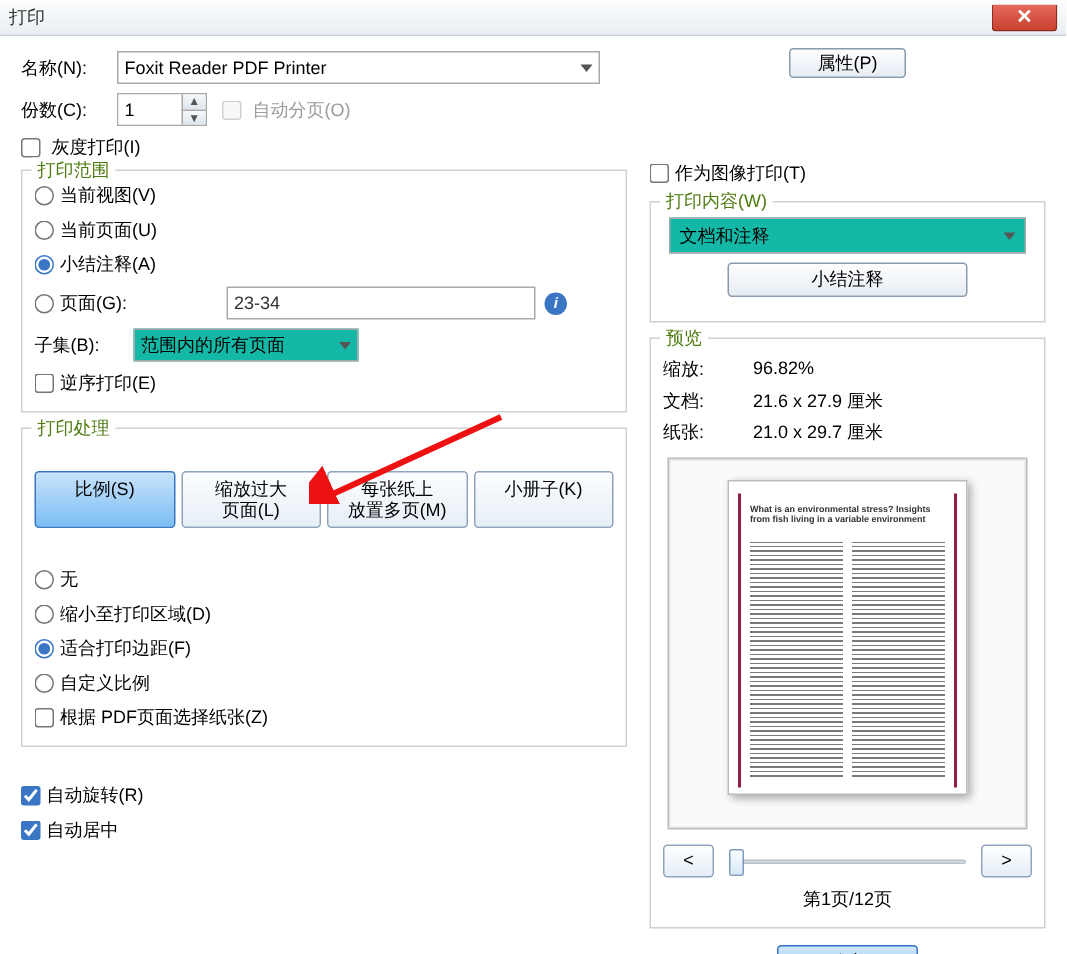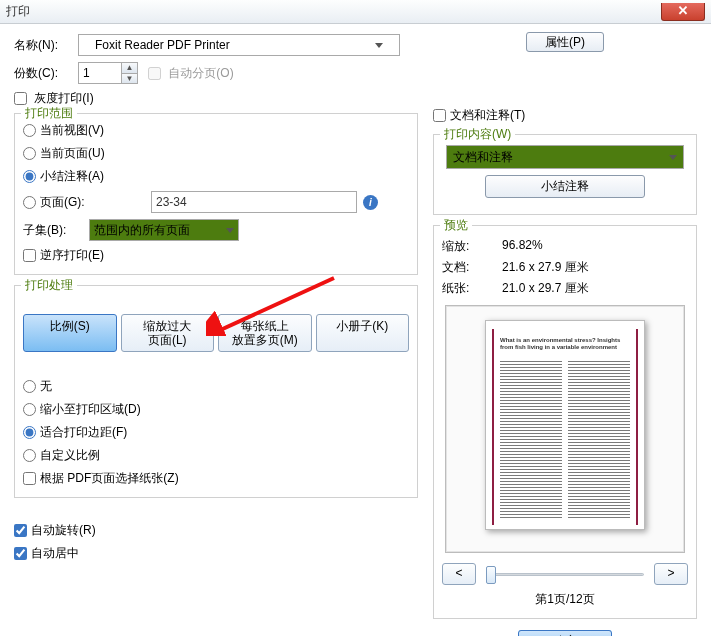--- a/index.html
+++ b/index.html
@@ -3,36 +3,36 @@
 <meta charset="utf-8">
 <style>
   * { box-sizing: border-box; font-family: "Microsoft YaHei", "SimSun", sans-serif; font-size: 12px; }
   body { margin: 0; background: #fff; width: 711px; height: 636px; position: relative; }
   .titlebar { display: flex; align-items: center; justify-content: space-between; height: 24px; background: linear-gradient(#fdfefe,#e9eef3); border-bottom: 1px solid #c8cdd2; padding-left: 6px; }
   .titlebar .title { color: #333; }
   .close-btn { width: 44px; height: 18px; background: linear-gradient(#e46a5e,#c9412e); border: 1px solid #8a2e20; border-top:none; border-radius: 0 0 3px 3px; color:#fff; text-align:center; line-height:15px; margin-right:6px; font-weight:bold; cursor:pointer; font-size:13px;}
   .content { position: relative; padding: 10px 14px; }
   .row { display:flex; align-items:center; margin-bottom:6px; }
   .lbl { color:#000000; }
-  .printer-select { display:flex; align-items:center; border:1px solid #a9a9a9; background:#fff; width:322px; height:22px; padding:0 16px; justify-content:space-between; }
+  .printer-select { display:flex; align-items:center; border:1px solid #a9a9a9; background:#fff; width:322px; height:22px; padding:0 4px; justify-content:space-between; }
   .dd-arrow { width:0;height:0;border-left:4px solid transparent;border-right:4px solid transparent;border-top:5px solid #555; }
   .btn { background:linear-gradient(#fdfdfe,#e7edf4); border:1px solid #8a99ab; border-radius:3px; padding:2px 18px; text-align:center; cursor:pointer; }
   .btn-wide { width:238px; display:block; margin:0 auto 6px; }
   .spin { border:1px solid #a9a9a9; display:flex; height:22px; width:60px; background:#fff; }
   .spin input { border:none; width:42px; padding:0 4px; outline:none; }
   .spin .spbtns { display:flex; flex-direction:column; width:18px; }
   .spin .spbtns div { flex:1; border-left:1px solid #a9a9a9; background:linear-gradient(#f7f9fb,#dde5ee); text-align:center; line-height:9px; font-size:8px; color:#555; cursor:pointer; }
   .spin .spbtns div:first-child{border-bottom:1px solid #a9a9a9;}
   input[type=checkbox], input[type=radio]{ margin:0 4px 0 0; vertical-align:middle; accent-color:#3a76c4;}
   .chk-disabled{ color:#9a9a9a; }
   .fieldset{ border:1px solid #d0d0d0; padding:8px 8px 10px; position:relative; margin-bottom:10px;}
   .fieldset .legend{ position:absolute; top:-9px; left:6px; background:#fff; padding:0 4px; color:#4d7c0f;}
   .txtinput{ border:1px solid #a9a9a9; height:22px; padding:0 4px; background:#fff; color:#888; width:206px;}
   .info-icon{ display:inline-block; width:15px;height:15px;border-radius:50%; background:#3a76c4; color:#fff; text-align:center; line-height:15px; font-weight:bold; font-size:10px; font-style:italic;}
-  .small-select{ border:1px solid #a9a9a9; display:flex; align-items:center; justify-content:space-between; padding:0 4px; height:22px; background:#4d7c0f;}
+  .small-select{ border:1px solid #a9a9a9; display:flex; align-items:center; justify-content:space-between; padding:0 4px; height:22px; background:#14b8a6;}
   .left-col{ width:404px; float:left;}
   .right-col{ width:264px; float:right;}
   .tabbtns{ display:flex; gap:4px; margin-top:20px;}
   .tabbtn{ flex:1; border:1px solid #8fa4bc; border-radius:3px; background:linear-gradient(#fcfdfe,#e6eef7); text-align:center; padding:4px 2px; cursor:pointer; line-height:14px;}
   .tabbtn.active{ background:linear-gradient(#c9e3fb,#7bbdf2);border-color:#3a76c4;}
   .preview-head{ display:grid; grid-template-columns:60px auto; row-gap:4px; margin:4px 0 8px;}
   .preview-box{ border:1px solid #bcbcbc; width:240px; height:248px; background:#fafafa; position:relative; margin:0 auto; box-shadow: inset 0 0 0 1px #e3e3e3;}
   .doc-page{ position:absolute; left:50%; top:14px; transform:translateX(-50%); width:160px; height:210px; background:#fff; box-shadow: 2px 2px 6px rgba(0,0,0,.35); border:1px solid #bbb; overflow:hidden;}
   .doc-stripe-l{position:absolute;left:6px;top:8px;width:2px;height:196px;background:#8e1e42;}
   .doc-stripe-r{position:absolute;right:6px;top:8px;width:2px;height:196px;background:#8e1e42;}
@@ -157,21 +157,21 @@
     <div class="row">
         <label><input type="checkbox" checked="" style=""><span>自动居中</span></label>
       </div>
   </div>
 
   <div class="right-col">
     <div style="text-align:center;margin-bottom:8px;">
       <span class="btn">属性(P)</span>
     </div>
     <div style="height:48px;"></div>
-    <label><input type="checkbox" style=""><span>文档和注释(T)</span></label>
+    <label><input type="checkbox" style=""><span>作为图像打印(T)</span></label>
 
     <div class="fieldset" style="margin-top:10px;padding:10px 7px;">
       <span class="legend">打印内容(W)</span>
       <div class="small-select btn-wide" style="padding:0 6px;height:24px;">
         <span>文档和注释</span>
         <span class="dd-arrow"></span>
       </div>
       <div class="btn btn-wide" style="width:160px;">小结注释</div>
     </div>
 

